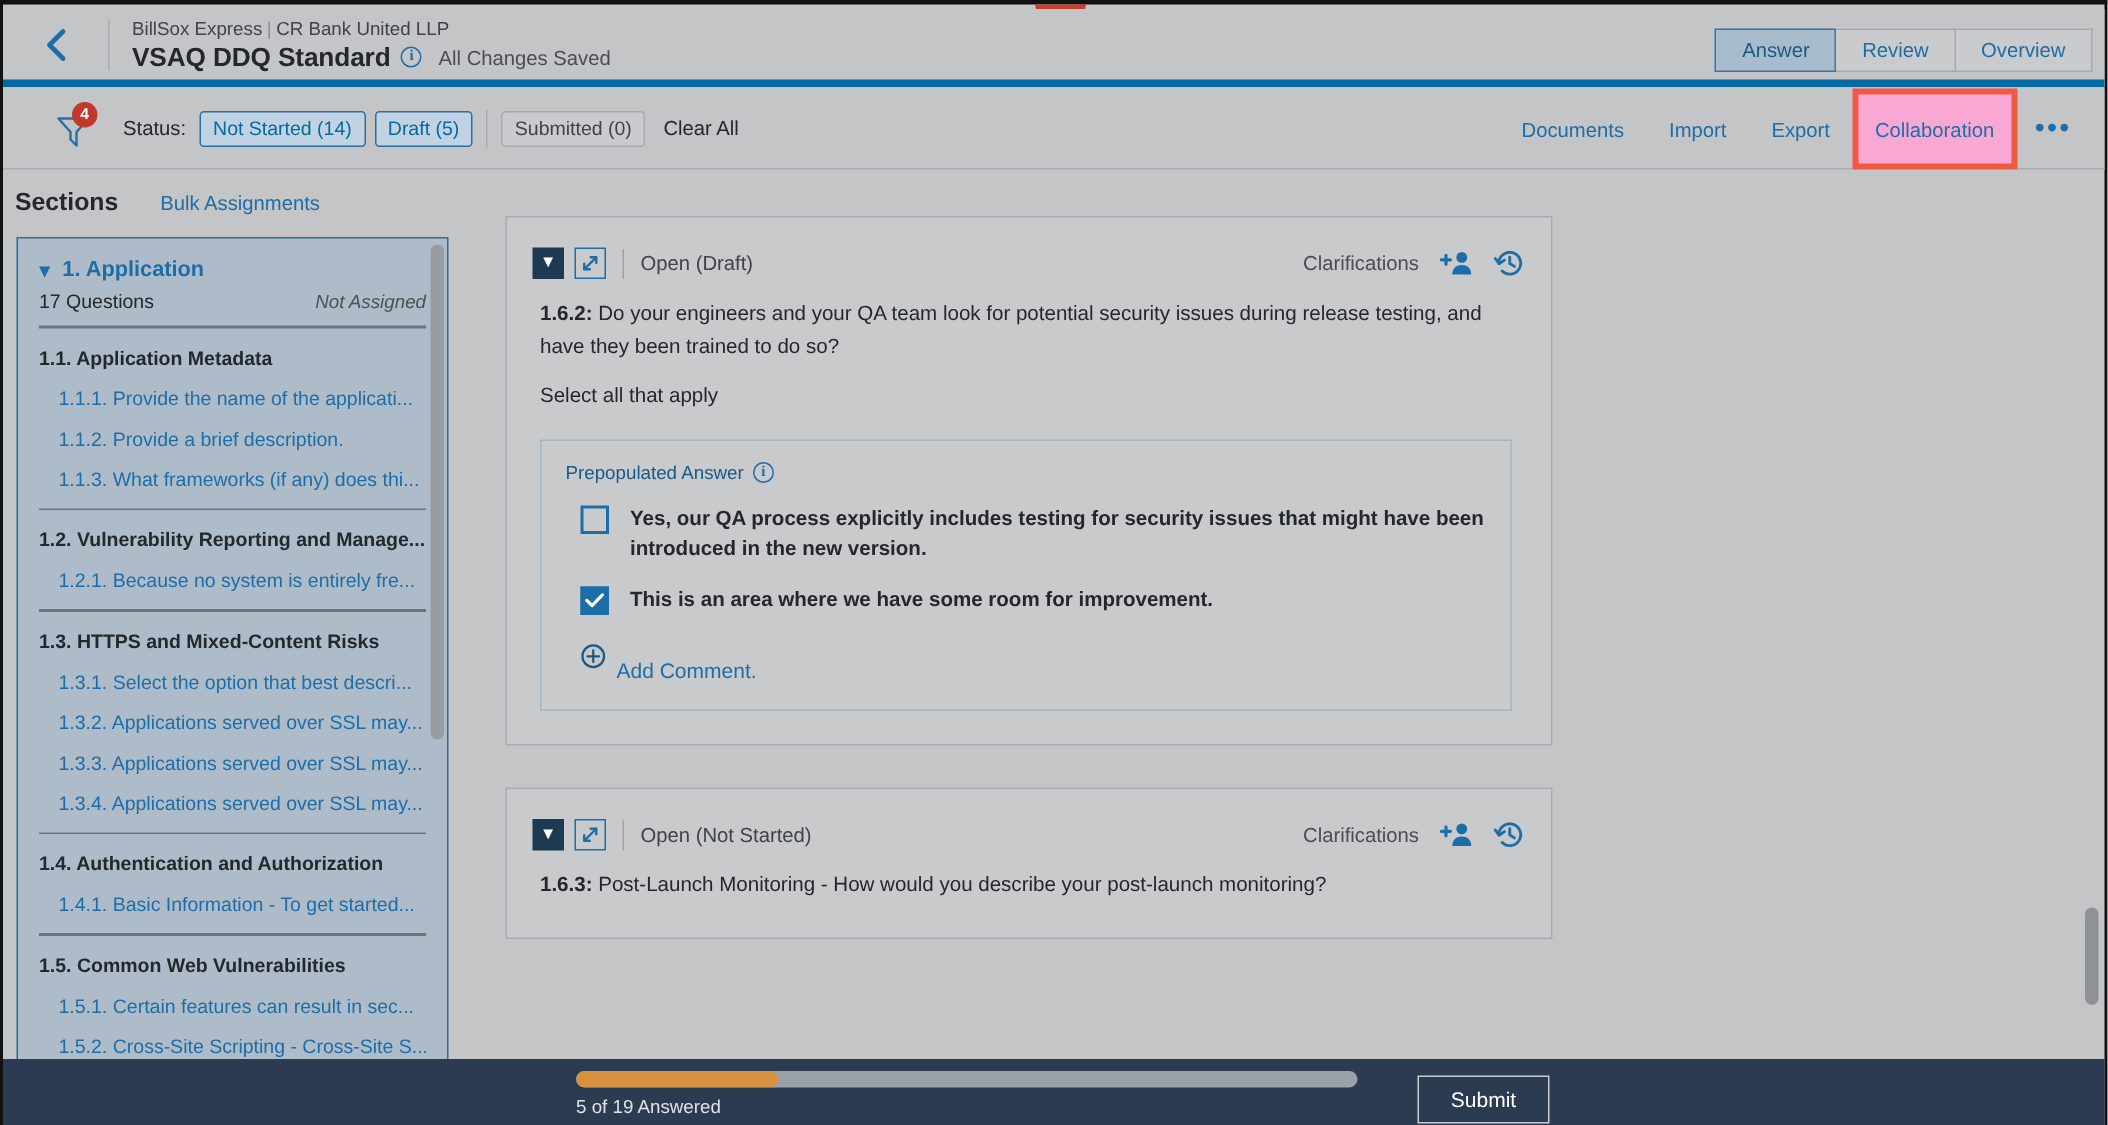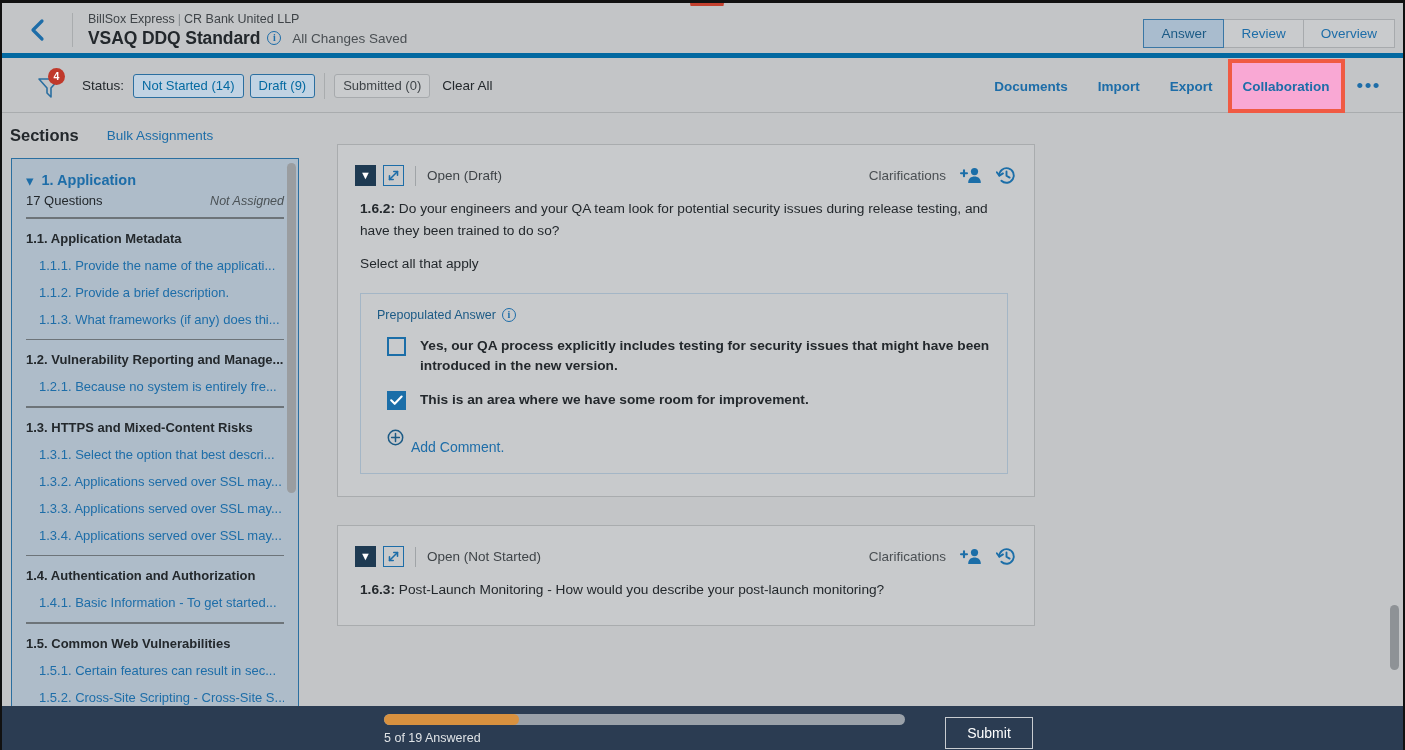--- a/index.html
+++ b/index.html
@@ -75,21 +75,21 @@
     font-size: 13px; border-radius: 3px; cursor: pointer; margin-right: 6px;
   }
   .chip.on { background: #c1d3e3; border: 1px solid #2b6fa0; color: #0369a1; }
   .chip.off { background: #c9cbcd; border: 1px solid #a7aaad; color: #3f4448; }
   .chip-divider { width: 1px; height: 26px; background: #a9acae; margin: 0 9px 0 3px; }
   .clear-all { font-size: 13.5px; color: #23282c; margin-left: 6px; cursor: pointer; }
 
   .tbar-right { position: absolute; right: 6px; top: 0; height: 54px; display: flex; align-items: center; }
   .tlink {
     font-size: 13.5px; color: #1d6da8; padding: 0 15px; cursor: pointer;
-    height: 54px; display: flex; align-items: center; font-weight: bold;
+    height: 54px; display: flex; align-items: center;
   }
   .tlink.highlighted {
     background: #f9a8d4; outline: 4px solid #f05a43; outline-offset: -4px;
     position: relative; z-index: 5;
   }
   .dots { color: #1d6da8; font-size: 19px; letter-spacing: 1.5px; padding: 0 16px 0 12px; cursor: pointer;
           height: 54px; display: flex; align-items: center; }
 
   
   .sections-head {
@@ -224,21 +224,21 @@
 
   <div class="toolbar">
     <div class="filter-wrap">
       <svg width="26" height="28" viewBox="0 0 26 28">
         <path d="M3 7 L23 7 L15 16 L15 25 L11 21 L11 16 Z" fill="none" stroke="#2b6fa0" stroke-width="1.6" stroke-linejoin="round"></path>
       </svg>
       <div class="filter-badge">4</div>
     </div>
     <span class="status-lbl">Status:</span>
     <span class="chip on">Not Started (14)</span>
-    <span class="chip on">Draft (9)</span>
+    <span class="chip on">Draft (5)</span>
     <span class="chip-divider"></span>
     <span class="chip off">Submitted (0)</span>
     <span class="clear-all">Clear All</span>
 
     <div class="tbar-right">
       <span class="tlink">Documents</span>
       <span class="tlink">Import</span>
       <span class="tlink">Export</span>
       <span class="tlink highlighted">Collaboration</span>
       <span class="dots">•••</span>

